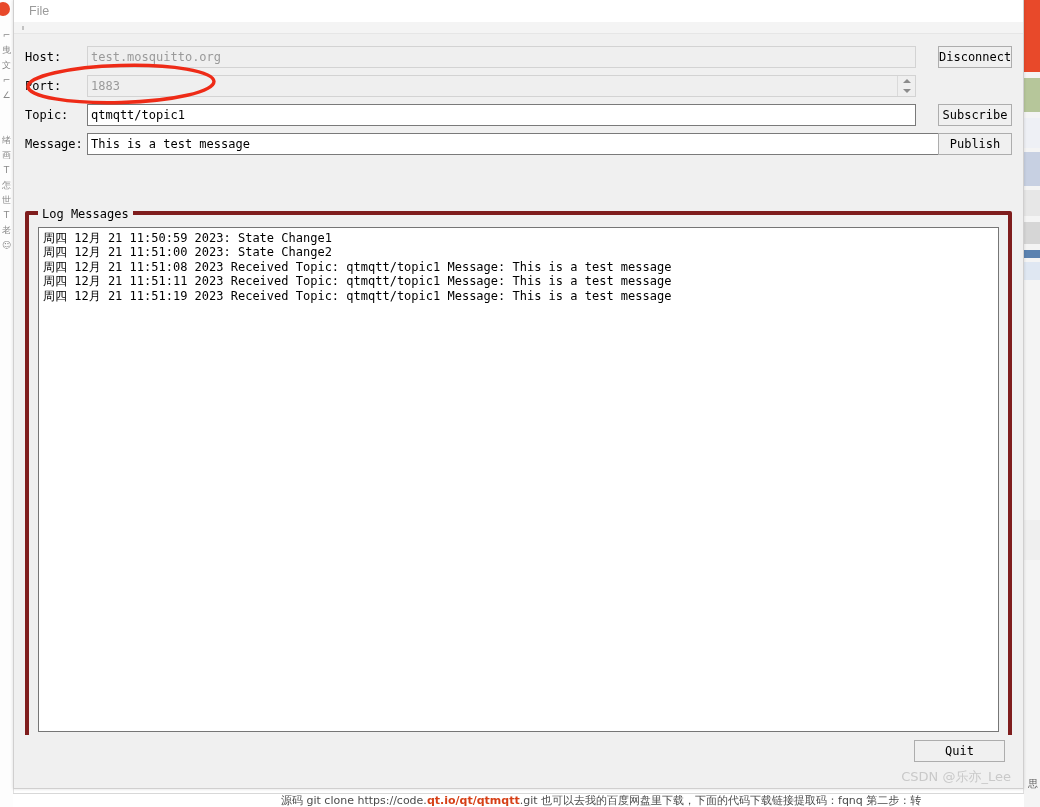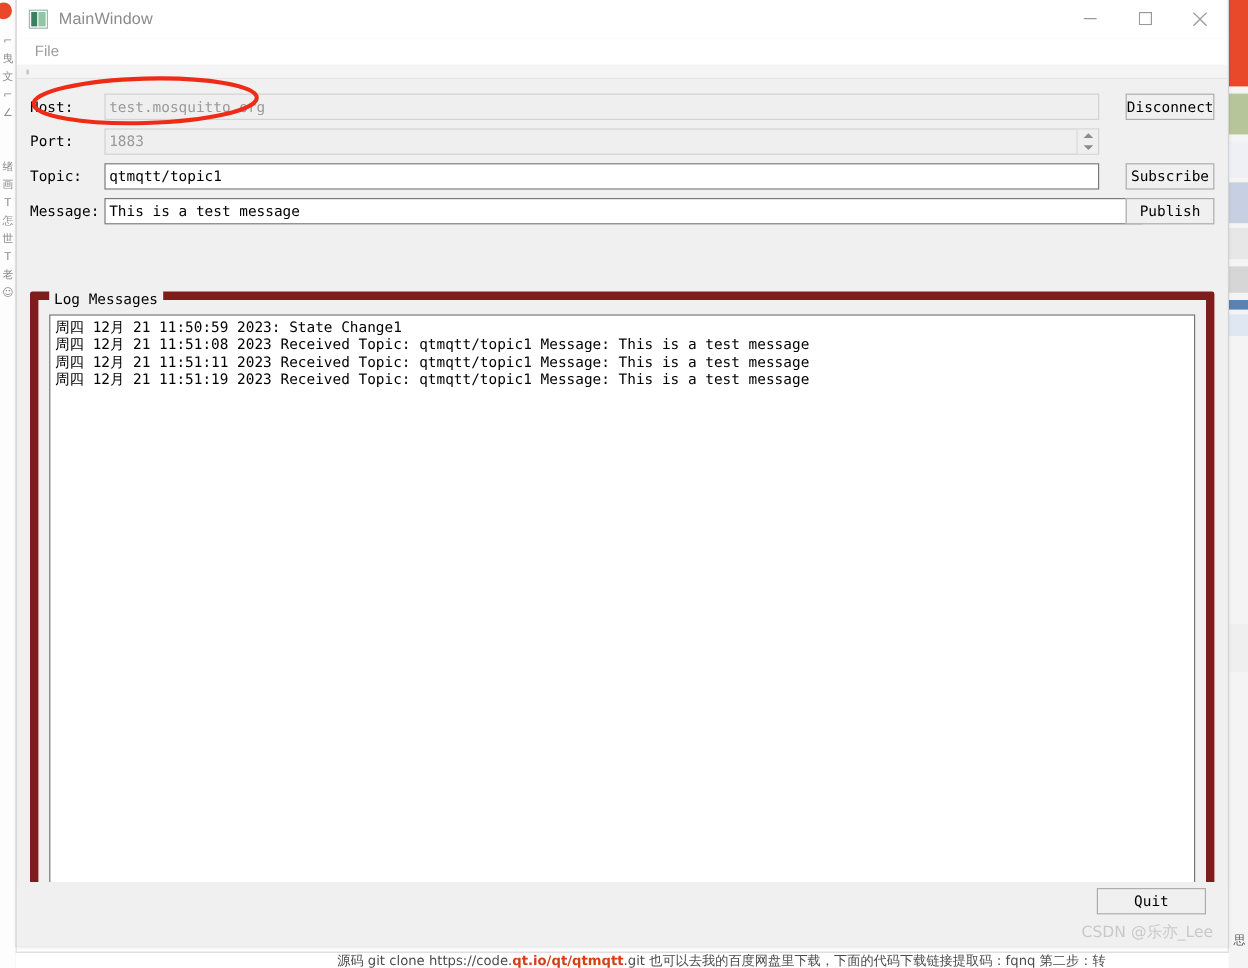--- a/index.html
+++ b/index.html
@@ -281,21 +281,21 @@
     cursor: default;
   }
 
   
   .groupbox {
     position: absolute;
     left: 11px;
     right: 11px;
     top: 177px;
     bottom: 12px;
-    border: 7px solid #7f1d1d;
+    border: 4px solid #7f1d1d;
     border-radius: 2px;
   }
   .groupbox-title {
     position: absolute;
     left: 9px;
     top: -8px;
     background: #f0f0f0;
     padding: 0 4px;
     font-family: "DejaVu Sans Mono", "Liberation Mono", monospace;
     font-size: 12px;
@@ -404,43 +404,20 @@
   </div>
 
   <div class="bg-bottom-text">
     <span>源码 git clone https://code.</span><span class="lnk">qt.io/qt/qtmqtt</span><span>.git 也可以去我的百度网盘里下载，下面的代码下载链接提取码：fqnq 第二步：转</span>
   </div>
   <div class="bg-bottom-right-glyph">思</div>
 </div>
 
 <div id="window">
 
-  <div class="titlebar">
-    <div class="title-icon"></div>
-    <div class="title-text">MainWindow</div>
-
-    <div class="win-controls">
-      <div class="win-btn">
-        <svg width="11" height="11" viewBox="0 0 11 11">
-          <line x1="0" y1="5.5" x2="11" y2="5.5" stroke="#9a9a9a" stroke-width="1"></line>
-        </svg>
-      </div>
-      <div class="win-btn">
-        <svg width="11" height="11" viewBox="0 0 11 11">
-          <rect x="0.5" y="0.5" width="10" height="10" fill="none" stroke="#9a9a9a" stroke-width="1"></rect>
-        </svg>
-      </div>
-      <div class="win-btn">
-        <svg width="12" height="12" viewBox="0 0 12 12">
-          <line x1="0.5" y1="0.5" x2="11.5" y2="11.5" stroke="#9a9a9a" stroke-width="1.1"></line>
-          <line x1="11.5" y1="0.5" x2="0.5" y2="11.5" stroke="#9a9a9a" stroke-width="1.1"></line>
-        </svg>
-      </div>
-    </div>
-  </div>
 
   <div class="menubar">
     <div class="menu-item">File</div>
   </div>
   <div class="toolstrip"></div>
 
   <div class="central">
 
     <div class="form-row">
       <div class="fld-label">Host:</div>
@@ -472,20 +449,21 @@
     <div class="form-row">
       <div class="fld-label wide">Message:</div>
       <div class="line-edit" style="flex:1; margin-right:60px;">This is a test message</div>
     </div>
     <div class="side-btn" style="top:99px;">Publish</div>
 
     <div class="groupbox">
       <div class="groupbox-title">Log Messages</div>
       <div class="log-view" id="log-view">
           <div class="log-line">周四 12月 21 11:50:59 2023: State Change1</div>
+          <div class="log-line">周四 12月 21 11:51:00 2023: State Change2</div>
           <div class="log-line">周四 12月 21 11:51:08 2023 Received Topic: qtmqtt/topic1 Message: This is a test message</div>
           <div class="log-line">周四 12月 21 11:51:11 2023 Received Topic: qtmqtt/topic1 Message: This is a test message</div>
           <div class="log-line">周四 12月 21 11:51:19 2023 Received Topic: qtmqtt/topic1 Message: This is a test message</div>
         </div>
     </div>
   </div>
 
   <div class="bottombar">
     <div class="quit-btn">Quit</div>
     <div class="watermark">CSDN @乐亦_Lee</div>

